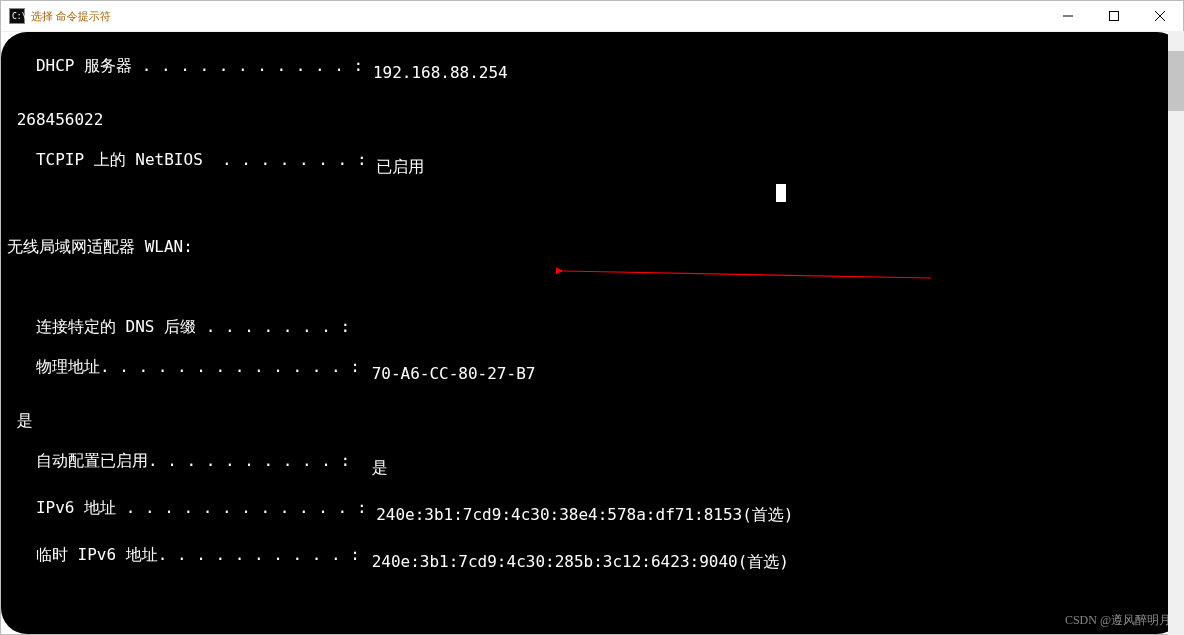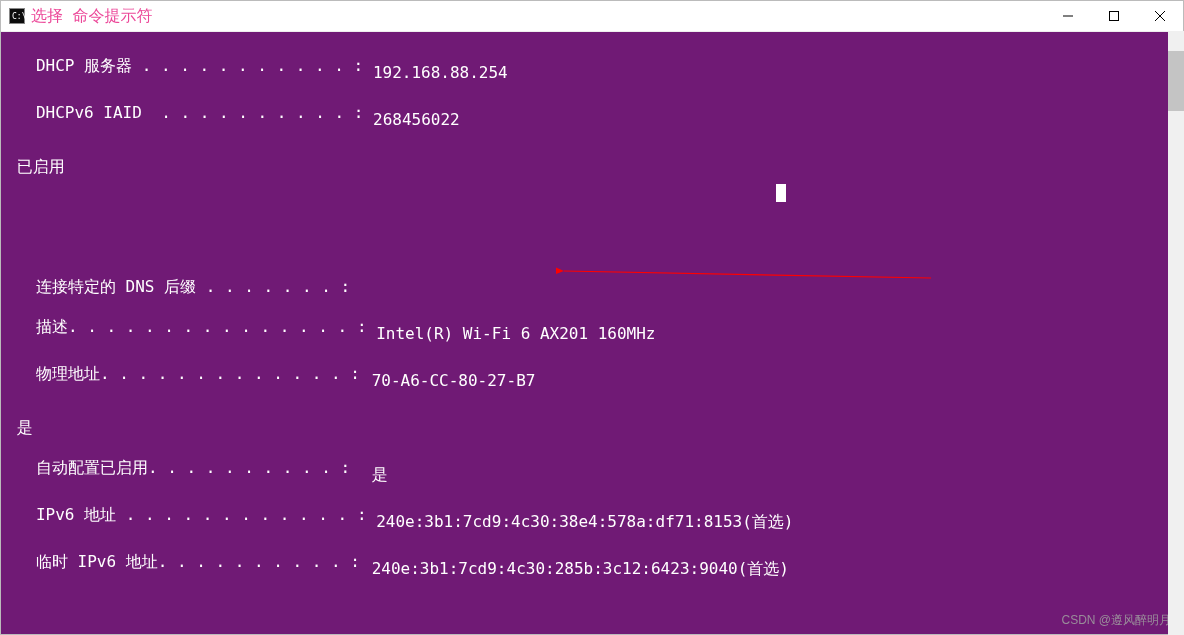--- a/index.html
+++ b/index.html
@@ -1,34 +1,34 @@
 <!DOCTYPE html>
 <html><head>
 <meta charset="utf-8">
 <style>
   html,body{margin:0;padding:0;width:1184px;height:635px;font-family:"SimSun","NSimSun","Microsoft YaHei",monospace;background:#fff;overflow:hidden;}
   .window{width:1184px;height:635px;border:1px solid #bbb;box-sizing:border-box;display:flex;flex-direction:column;}
   .titlebar{height:30px;background:#fff;display:flex;align-items:center;border-bottom:1px solid #eee;}
   .titlebar .icon{width:16px;height:16px;margin:0 6px 0 8px;display:flex;align-items:center;justify-content:center;}
   .titlebar .icon svg{width:16px;height:16px;}
-  .titlebar .title{font-size:16px;color:#ec4899;font-family:Liberation Mono, monospace;}
+  .titlebar .title{font-size:11px;color:#a16207;font-family:Liberation Serif, serif;}
   .titlebar .spacer{flex:1;}
   .winbtn{width:46px;height:30px;display:flex;align-items:center;justify-content:center;color:#000;font-family:Arial,sans-serif;}
   .winbtn svg{overflow:visible;}
-  .client{flex:1;background:#701a75;color:#fff;position:relative;font-size:16px;line-height:20px;white-space:pre;overflow:hidden;padding:4px 6px 12px 6px;box-sizing:border-box;font-family:"SimSun","NSimSun",monospace;}
+  .client{flex:1;background:#000000;color:#fff;position:relative;font-size:16px;line-height:20px;white-space:pre;overflow:hidden;padding:4px 6px 12px 6px;box-sizing:border-box;font-family:"SimSun","NSimSun",monospace;border-radius:26px;}
   .line{display:flex;}
   .lbl{display:inline-block;min-width:355px;}
   .val{display:inline-block;margin-top:7px;}
   .section{padding-left:0;}
   .blank{height:20px;}
   .cursor{position:absolute;width:10px;height:18px;background:#fff;top:152px;left:775px;}
   .arrow{position:absolute;pointer-events:none;}
   .scroll-track{position:absolute;right:0;top:31px;bottom:0;width:16px;background:#f0f0f0;}
   .scroll-thumb{position:absolute;right:0;width:16px;background:#c4c4c4;}
-  .watermark{position:absolute;right:12px;bottom:4px;font-size:12px;color:rgba(160,160,160,0.85);font-family:Liberation Sans, sans-serif;}
+  .watermark{position:absolute;right:12px;bottom:4px;font-size:12px;color:rgba(160,160,160,0.85);font-family:Liberation Serif, serif;}
 </style>
 </head>
 <body>
 
 <div class="window">
 
   <div class="titlebar">
     <span class="icon">
       <svg viewBox="0 0 16 16">
           <rect x="0.5" y="0.5" width="15" height="15" fill="#0c0c0c" stroke="#888"></rect>
@@ -50,26 +50,26 @@
     <div class="winbtn" title="Close">
       <svg width="10" height="10">
           <line x1="0" y1="0" x2="10" y2="10" stroke="#000" stroke-width="1"></line>
           <line x1="10" y1="0" x2="0" y2="10" stroke="#000" stroke-width="1"></line>
         </svg>
     </div>
   </div>
 
   <div class="client">
 <div class="line"><span class="lbl">   DHCP 服务器 . . . . . . . . . . . :</span><span class="val"> 192.168.88.254</span></div>
-<div class="line"><span class="lbl">   DHCPv6 IAID  . . . . . . . . . . :</span><span class="val"> 268456022</span></div>
-<div class="line"><span class="val"> 已启用</span></div>
+<div class="line"><span class="val"> 268456022</span></div>
+<div class="line"><span class="lbl">   TCPIP 上的 NetBIOS  . . . . . . . :</span><span class="val"> 已启用</span></div>
 <div class="blank"></div>
+<div class="line section">无线局域网适配器 WLAN:</div>
 <div class="blank"></div>
 <div class="line"><span class="lbl">   连接特定的 DNS 后缀 . . . . . . . :</span><span class="val"></span></div>
-<div class="line"><span class="lbl">   描述. . . . . . . . . . . . . . . :</span><span class="val"> Intel(R) Wi-Fi 6 AX201 160MHz</span></div>
 <div class="line"><span class="lbl">   物理地址. . . . . . . . . . . . . :</span><span class="val"> 70-A6-CC-80-27-B7</span></div>
 <div class="line"><span class="val"> 是</span></div>
 <div class="line"><span class="lbl">   自动配置已启用. . . . . . . . . . :</span><span class="val"> 是</span></div>
 <div class="line"><span class="lbl">   IPv6 地址 . . . . . . . . . . . . :</span><span class="val"> 240e:3b1:7cd9:4c30:38e4:578a:df71:8153(首选)</span></div>
 <div class="line"><span class="lbl">   临时 IPv6 地址. . . . . . . . . . :</span><span class="val"> 240e:3b1:7cd9:4c30:285b:3c12:6423:9040(首选)</span></div>
 
 
 
 
 

